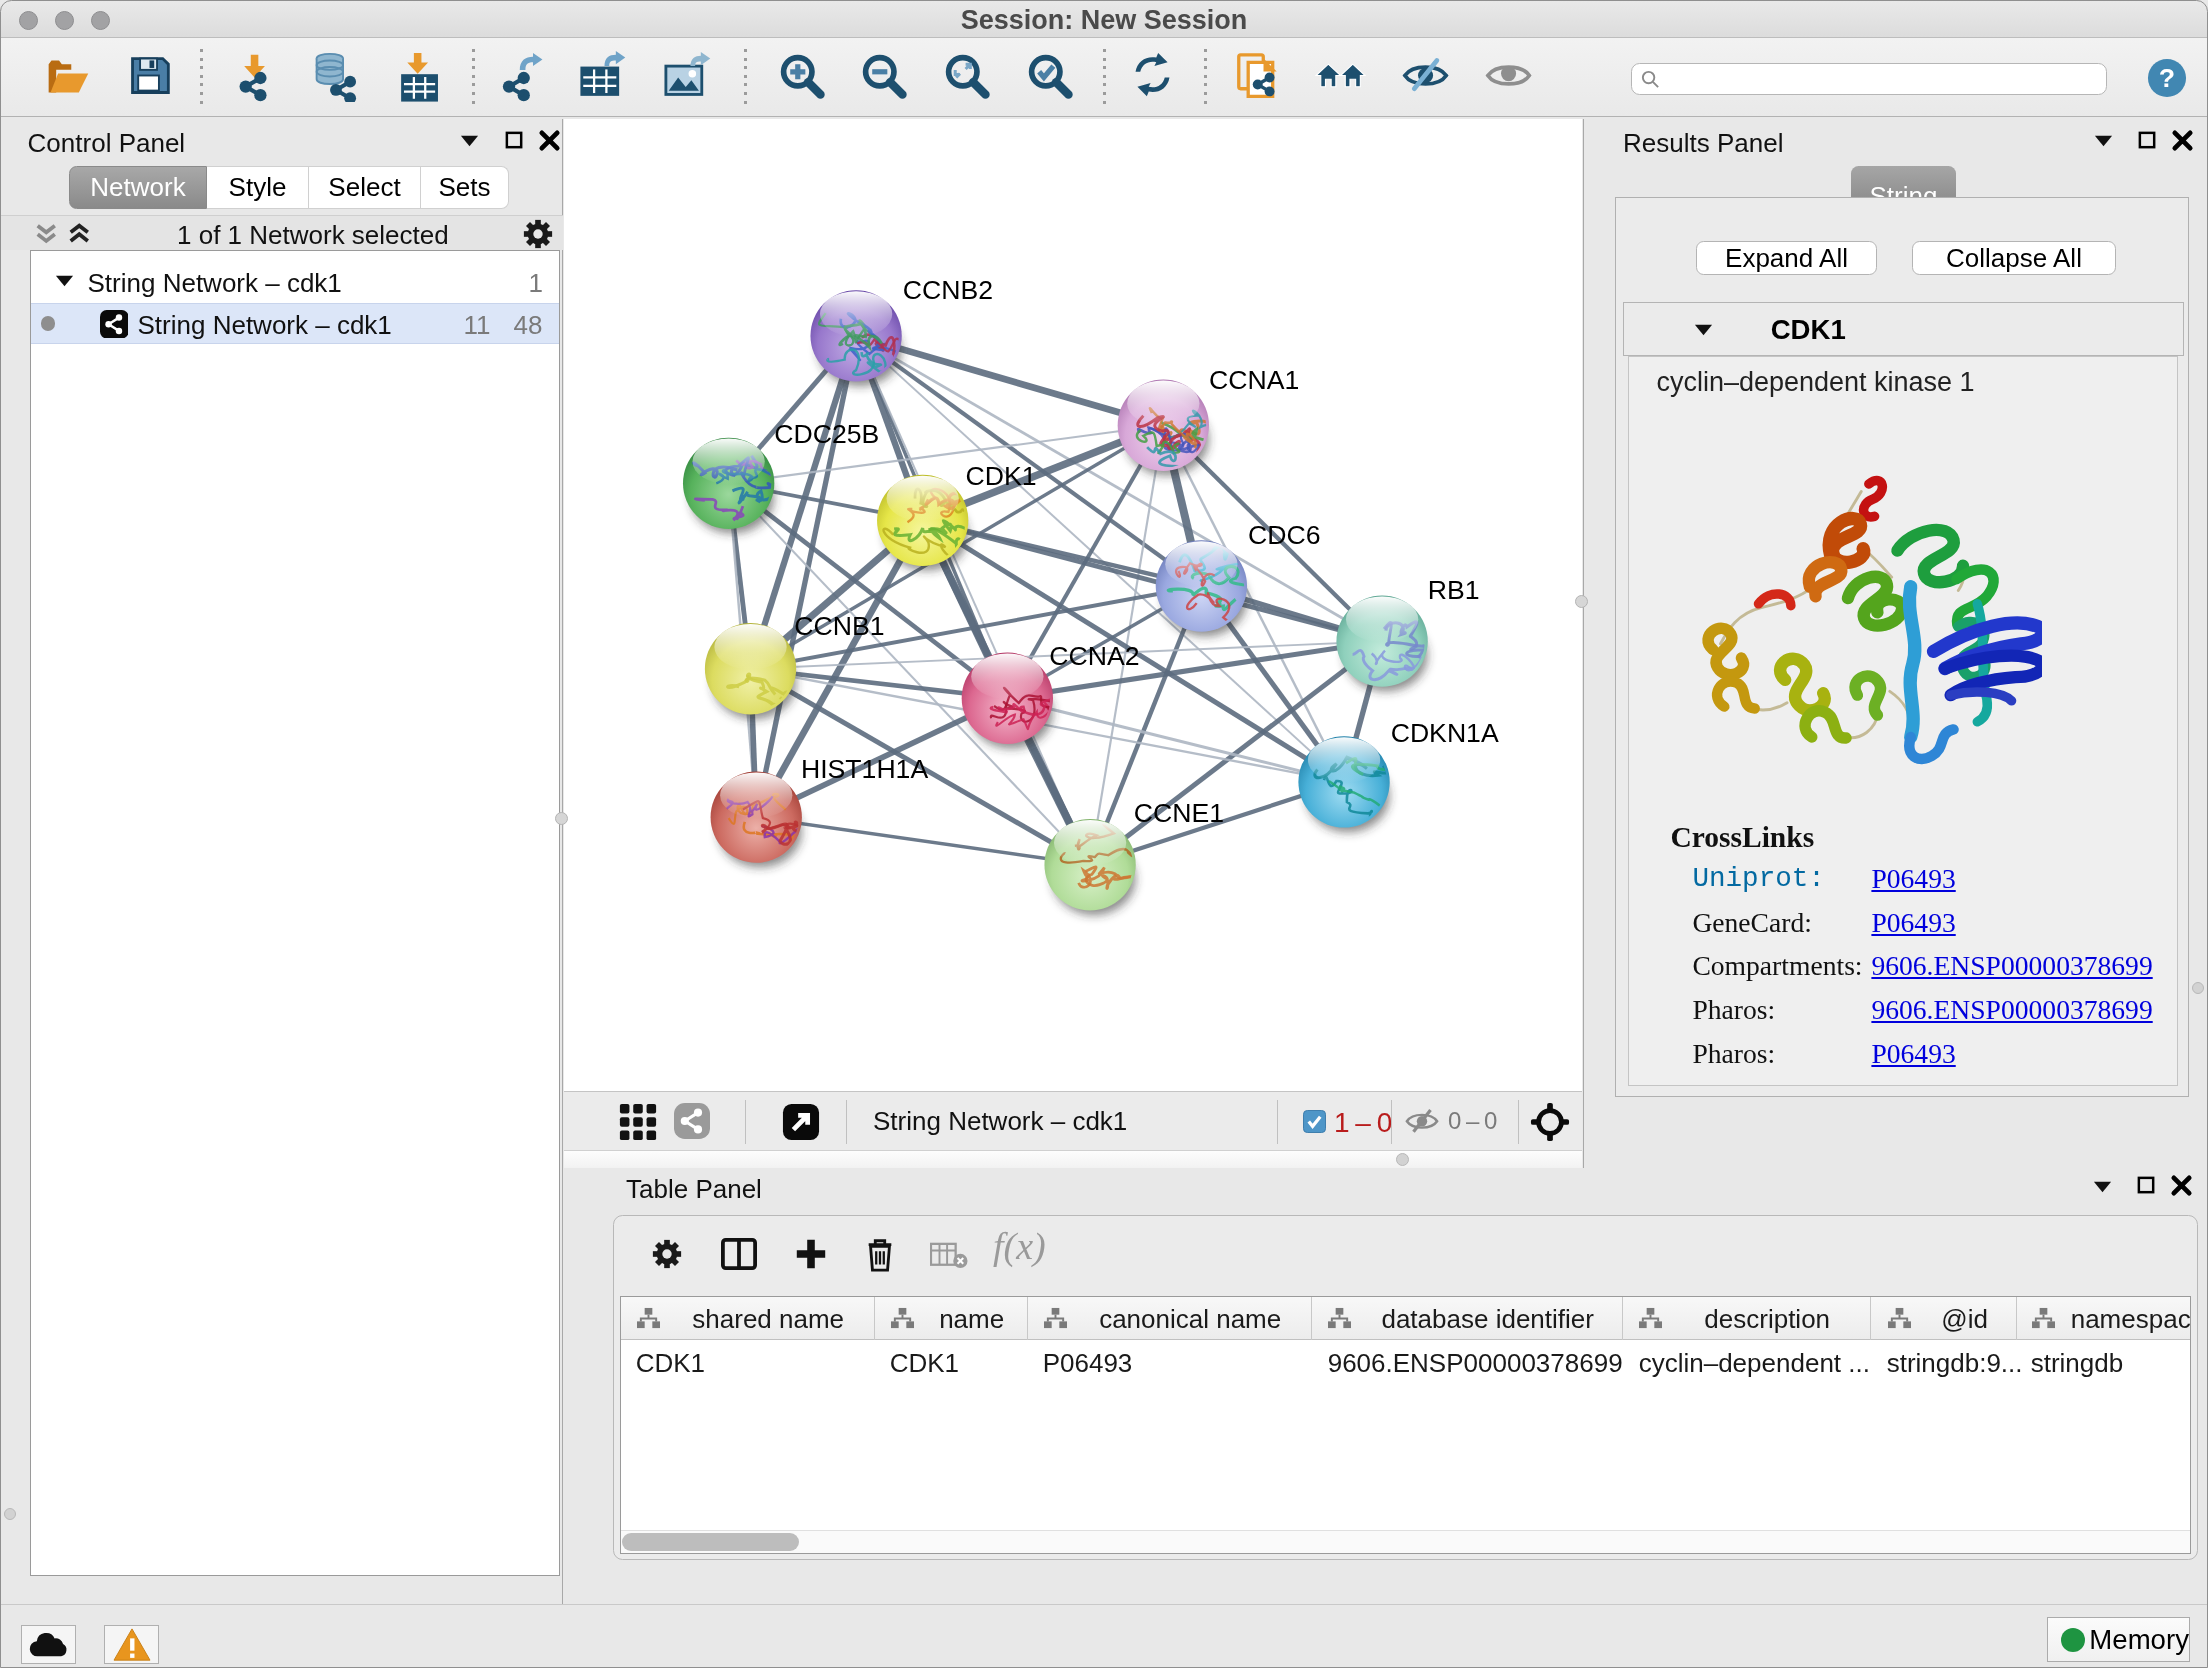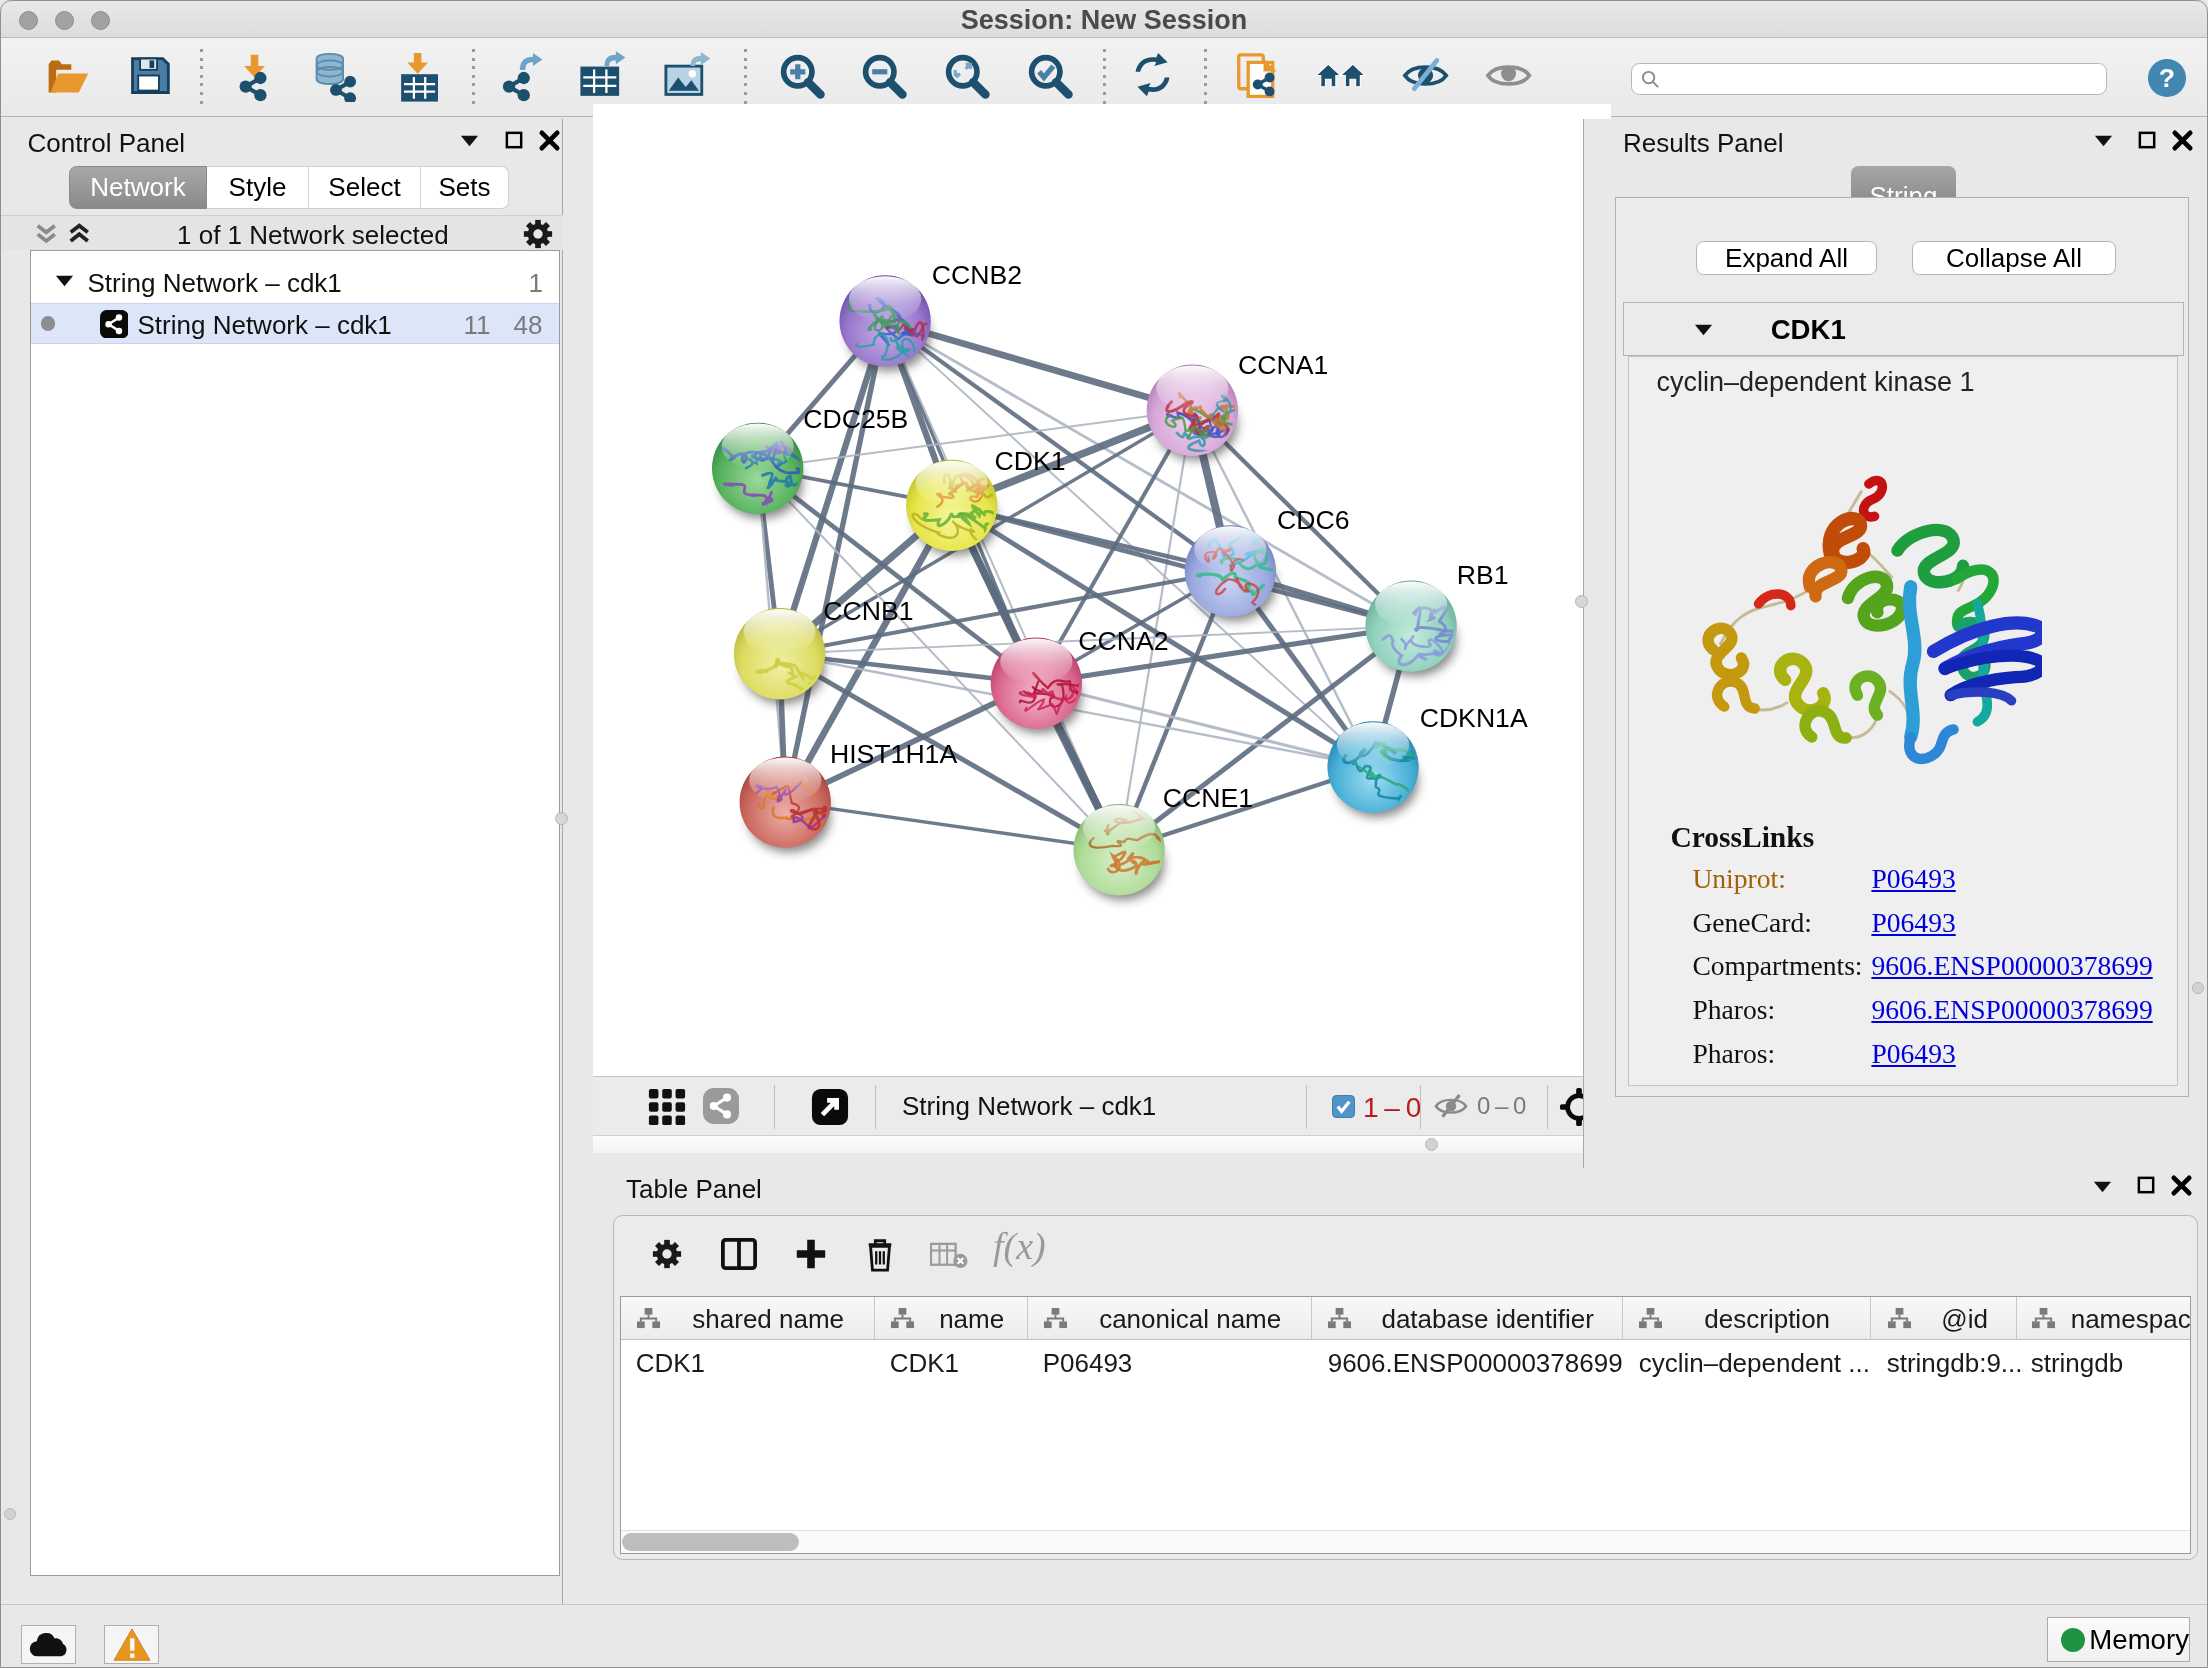--- a/index.html
+++ b/index.html
@@ -210,21 +210,21 @@
               <circle cx="20" cy="22" r="3.4"></circle>
               <path d="M9 15 L20 8 M9 15 L20 22" stroke="#ffffff" stroke-width="2.6"></path>
             </g>
           </svg></span>
         <span class="abs lbl" style="left:107px;top:5.7px">String Network – cdk1</span>
         <span class="abs" style="left:433px;top:5.7px;font-size:26px;color:#7a7a7a">11</span>
         <span class="abs" style="left:483px;top:5.7px;font-size:26px;color:#7a7a7a">48</span>
       </div>
     </div>
   </div>
-<div class="abs" style="left:564px;top:104px;width:1018px;height:1049px;background:#ffffff;margin-left:29px;">
+<div class="abs" style="left:564px;top:119px;width:1018px;height:1049px;background:#ffffff;">
     <svg width="1017" height="974" viewBox="0 0 1069 1024" style="position:absolute;left:0;top:0">
       <defs>
         <radialGradient id="g0" cx="0.50" cy="0.62" r="0.72">
           <stop offset="0%" stop-color="#c3aee6"></stop>
           <stop offset="58%" stop-color="#9878cc"></stop>
           <stop offset="100%" stop-color="#503095"></stop>
         </radialGradient>
         <radialGradient id="g1" cx="0.50" cy="0.62" r="0.72">
           <stop offset="0%" stop-color="#f0d2ee"></stop>
           <stop offset="58%" stop-color="#d8a8d8"></stop>
@@ -589,21 +589,21 @@
             <path d="M302 172 C318 160 334 172 328 187 C322 200 302 196 306 214 C310 232 334 226 330 209" stroke="#1aa06a" stroke-width="11"></path>
             <path d="M322 148 C332 180 324 218 332 248 C334 260 330 268 322 272" stroke="#15a89e" stroke-width="10"></path>
             <path d="M252 130 C246 160 262 185 254 212 C246 238 260 262 252 288" stroke="#2e9ed6" stroke-width="14"></path>
             <path d="M252 288 C246 308 260 316 274 308 C290 299 280 284 297 280" stroke="#2e86d6" stroke-width="11"></path>
             <path d="M276 198 C318 172 362 162 386 172 C396 178 390 188 368 190 C338 194 308 204 288 216" stroke="#2238cc" stroke-width="14"></path>
             <path d="M288 216 C326 202 368 198 387 208 C395 215 386 225 362 225 C334 227 308 234 294 244" stroke="#1226b6" stroke-width="13"></path>
             <path d="M294 244 C318 238 348 240 358 250" stroke="#2a3ec2" stroke-width="10"></path>
           </g>
         </svg>
         <div class="abs" style="left:41px;top:464px;font-family:'Liberation Serif',serif;font-weight:bold;font-size:29.5px;color:#111">CrossLinks</div>
-        <div class="abs" style="left:63px;top:506px;font-family:Liberation Serif, serif;font-size:27.6px;color:#a16207">Uniprot:</div>
+        <div class="abs" style="left:63px;top:506px;font-family:Liberation Mono, monospace;font-size:27.6px;color:#0369a1">Uniprot:</div>
         <div class="abs" style="left:242px;top:506px;font-family:'Liberation Serif',serif;font-size:27.6px;color:#0000dd;text-decoration:underline">P06493</div>
         <div class="abs" style="left:63px;top:550px;font-family:'Liberation Serif',serif;font-size:27.6px;color:#111">GeneCard:</div>
         <div class="abs" style="left:242px;top:550px;font-family:'Liberation Serif',serif;font-size:27.6px;color:#0000dd;text-decoration:underline">P06493</div>
         <div class="abs" style="left:63px;top:593px;font-family:'Liberation Serif',serif;font-size:27.6px;color:#111">Compartments:</div>
         <div class="abs" style="left:242px;top:593px;font-family:'Liberation Serif',serif;font-size:27.6px;color:#0000dd;text-decoration:underline">9606.ENSP00000378699</div>
         <div class="abs" style="left:63px;top:637px;font-family:'Liberation Serif',serif;font-size:27.6px;color:#111">Pharos:</div>
         <div class="abs" style="left:242px;top:637px;font-family:'Liberation Serif',serif;font-size:27.6px;color:#0000dd;text-decoration:underline">9606.ENSP00000378699</div>
         <div class="abs" style="left:63px;top:681px;font-family:'Liberation Serif',serif;font-size:27.6px;color:#111">Pharos:</div>
         <div class="abs" style="left:242px;top:681px;font-family:'Liberation Serif',serif;font-size:27.6px;color:#0000dd;text-decoration:underline">P06493</div>
       </div>

